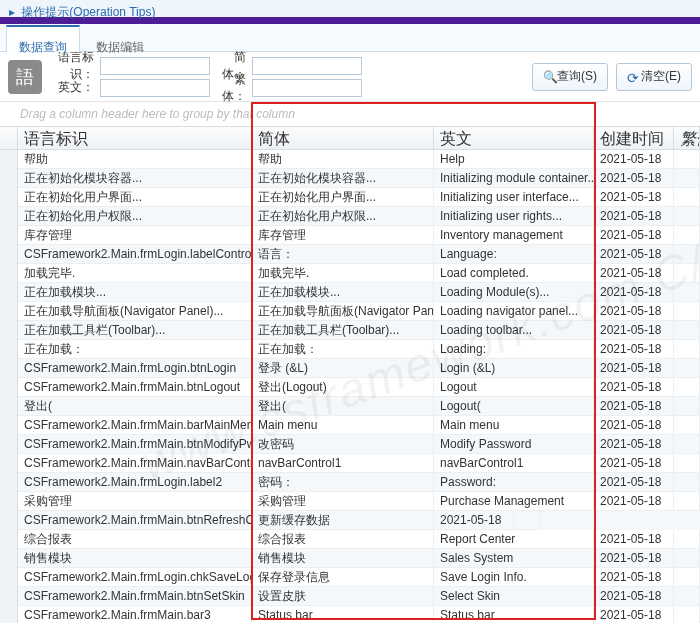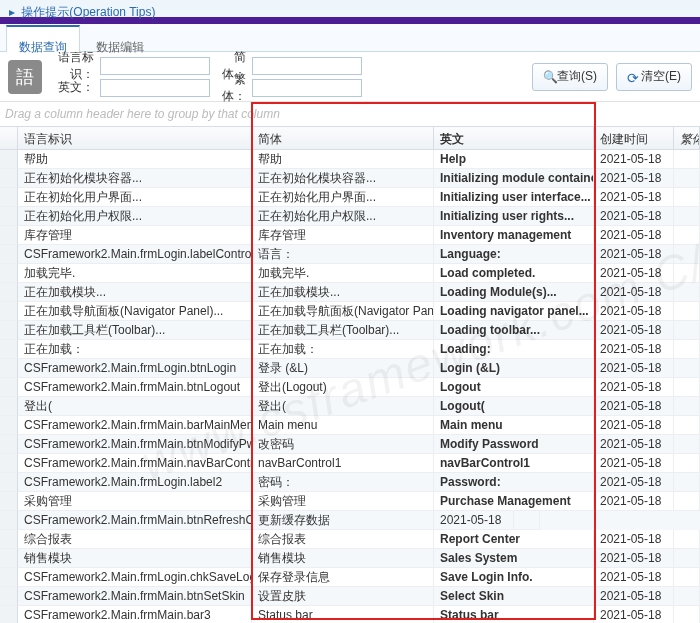--- a/index.html
+++ b/index.html
@@ -105,49 +105,49 @@
     cursor: pointer;
     color: #333;
   }
   .btn .ic { width: 14px; height: 14px; display: inline-block; }
   .ic-search::before { content: "🔍"; font-size: 12px; color:#e38a1b;}
   .ic-clear::before { content: "⟳"; color:#2b6cb0; font-size: 14px;}
   
   .groupbar {
     height: 24px;
     line-height: 24px;
-    padding-left: 5px;
+    padding-left: 20px;
     color: #bbb;
     background: #fff;
     font-style: italic;
     font-size: 12px;
   }
   
   .ghdr {
     display: flex;
     height: 24px;
     background: linear-gradient(#fbfcfd, #eef2f6);
     border-top: 1px solid #d6dde4;
     border-bottom: 1px solid #d6dde4;
-    font-size: 12px;
+    font-size: 16px;
     color: #333;
     position: relative;
   }
   .ghdr .col {
     border-right: 1px solid #d6dde4;
     line-height: 24px;
     padding-left: 6px;
     overflow: hidden;
     white-space: nowrap;
   }
   
   .c0 { width: 18px; flex: none; padding:0 !important; }
   .c1 { width: 234px; flex: none; }
   .c2 { width: 182px; flex: none; }
-  .c3 { width: 160px; flex: none; font-weight: bold; }
+  .c3 { width: 160px; flex: none; }
   .c4 { width: 80px;  flex: none; }
   .c5 { width: 26px;  flex: none; font-style: italic; }
   
   .gbody {
     overflow: hidden;
     position: relative;
   }
   .row {
     display: flex;
     height: 19px;

